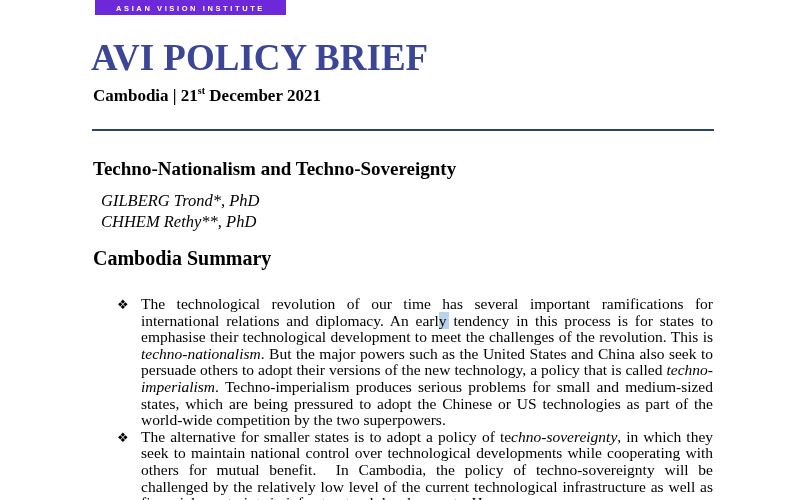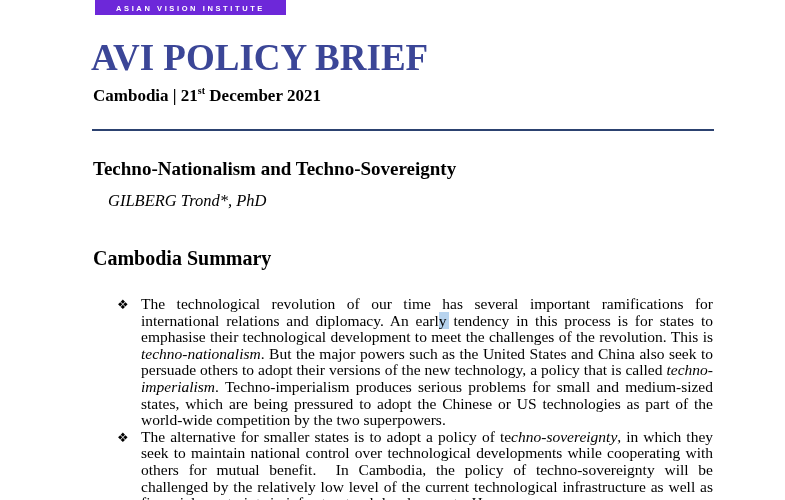--- a/index.html
+++ b/index.html
@@ -65,21 +65,21 @@
   .doc-heading {
     position: absolute;
     left: 93px;
     top: 145px;
     font-size: 19px;
     font-weight: bold;
     margin-top: 13px;
   }
   .authors {
     position: absolute;
-    left: 108px;
+    left: 101px;
     top: 190px;
     font-size: 16.5px;
     font-style: italic;
     line-height: 21px;
   }
   .exec-heading {
     position: absolute;
     left: 93px;
     top: 247px;
     font-size: 20px;
@@ -125,20 +125,21 @@
 <div class="date-line">
   <span>Cambodia | 21</span><sup>st</sup><span> December 2021</span>
 </div>
 
 <div class="rule"></div>
 
 <div class="doc-heading">Techno-Nationalism and Techno-Sovereignty</div>
 
 <div class="authors">
   <div>GILBERG Trond*, PhD</div>
+  <div>CHHEM Rethy**, PhD</div>
 </div>
 
 <div class="exec-heading">Cambodia Summary</div>
 
 <ul class="bullets">
   <li>
     <span class="marker">❖</span><span>The technological revolution of our time has several important ramifications for international relations and diplomacy. An earl</span><span class="hl">y</span><span> tendency in this process is for states to emphasise their technological development to meet the challenges of the revolution. This is </span><span class="it">techno-nationalism</span><span>. But the major powers such as the United States and China also seek to persuade others to adopt their versions of the new technology, a policy that is called </span><span class="it">techno-imperialism</span><span>. Techno-imperialism produces serious problems for small and medium-sized states, which are being pressured to adopt the Chinese or US technologies as part of the world-wide competition by the two superpowers.</span>
   </li>
   <li>
     <span class="marker">❖</span><span>The alternative for smaller states is to adopt a policy of te</span><span class="it">chno-sovereignty</span><span>, in which they seek to maintain national control over technological developments while cooperating with others for mutual benefit.&nbsp; In Cambodia, the policy of techno-sovereignty will be challenged by the relatively low level of the current technological infrastructure as well as financial constraints in infrastructural developments. H</span>

